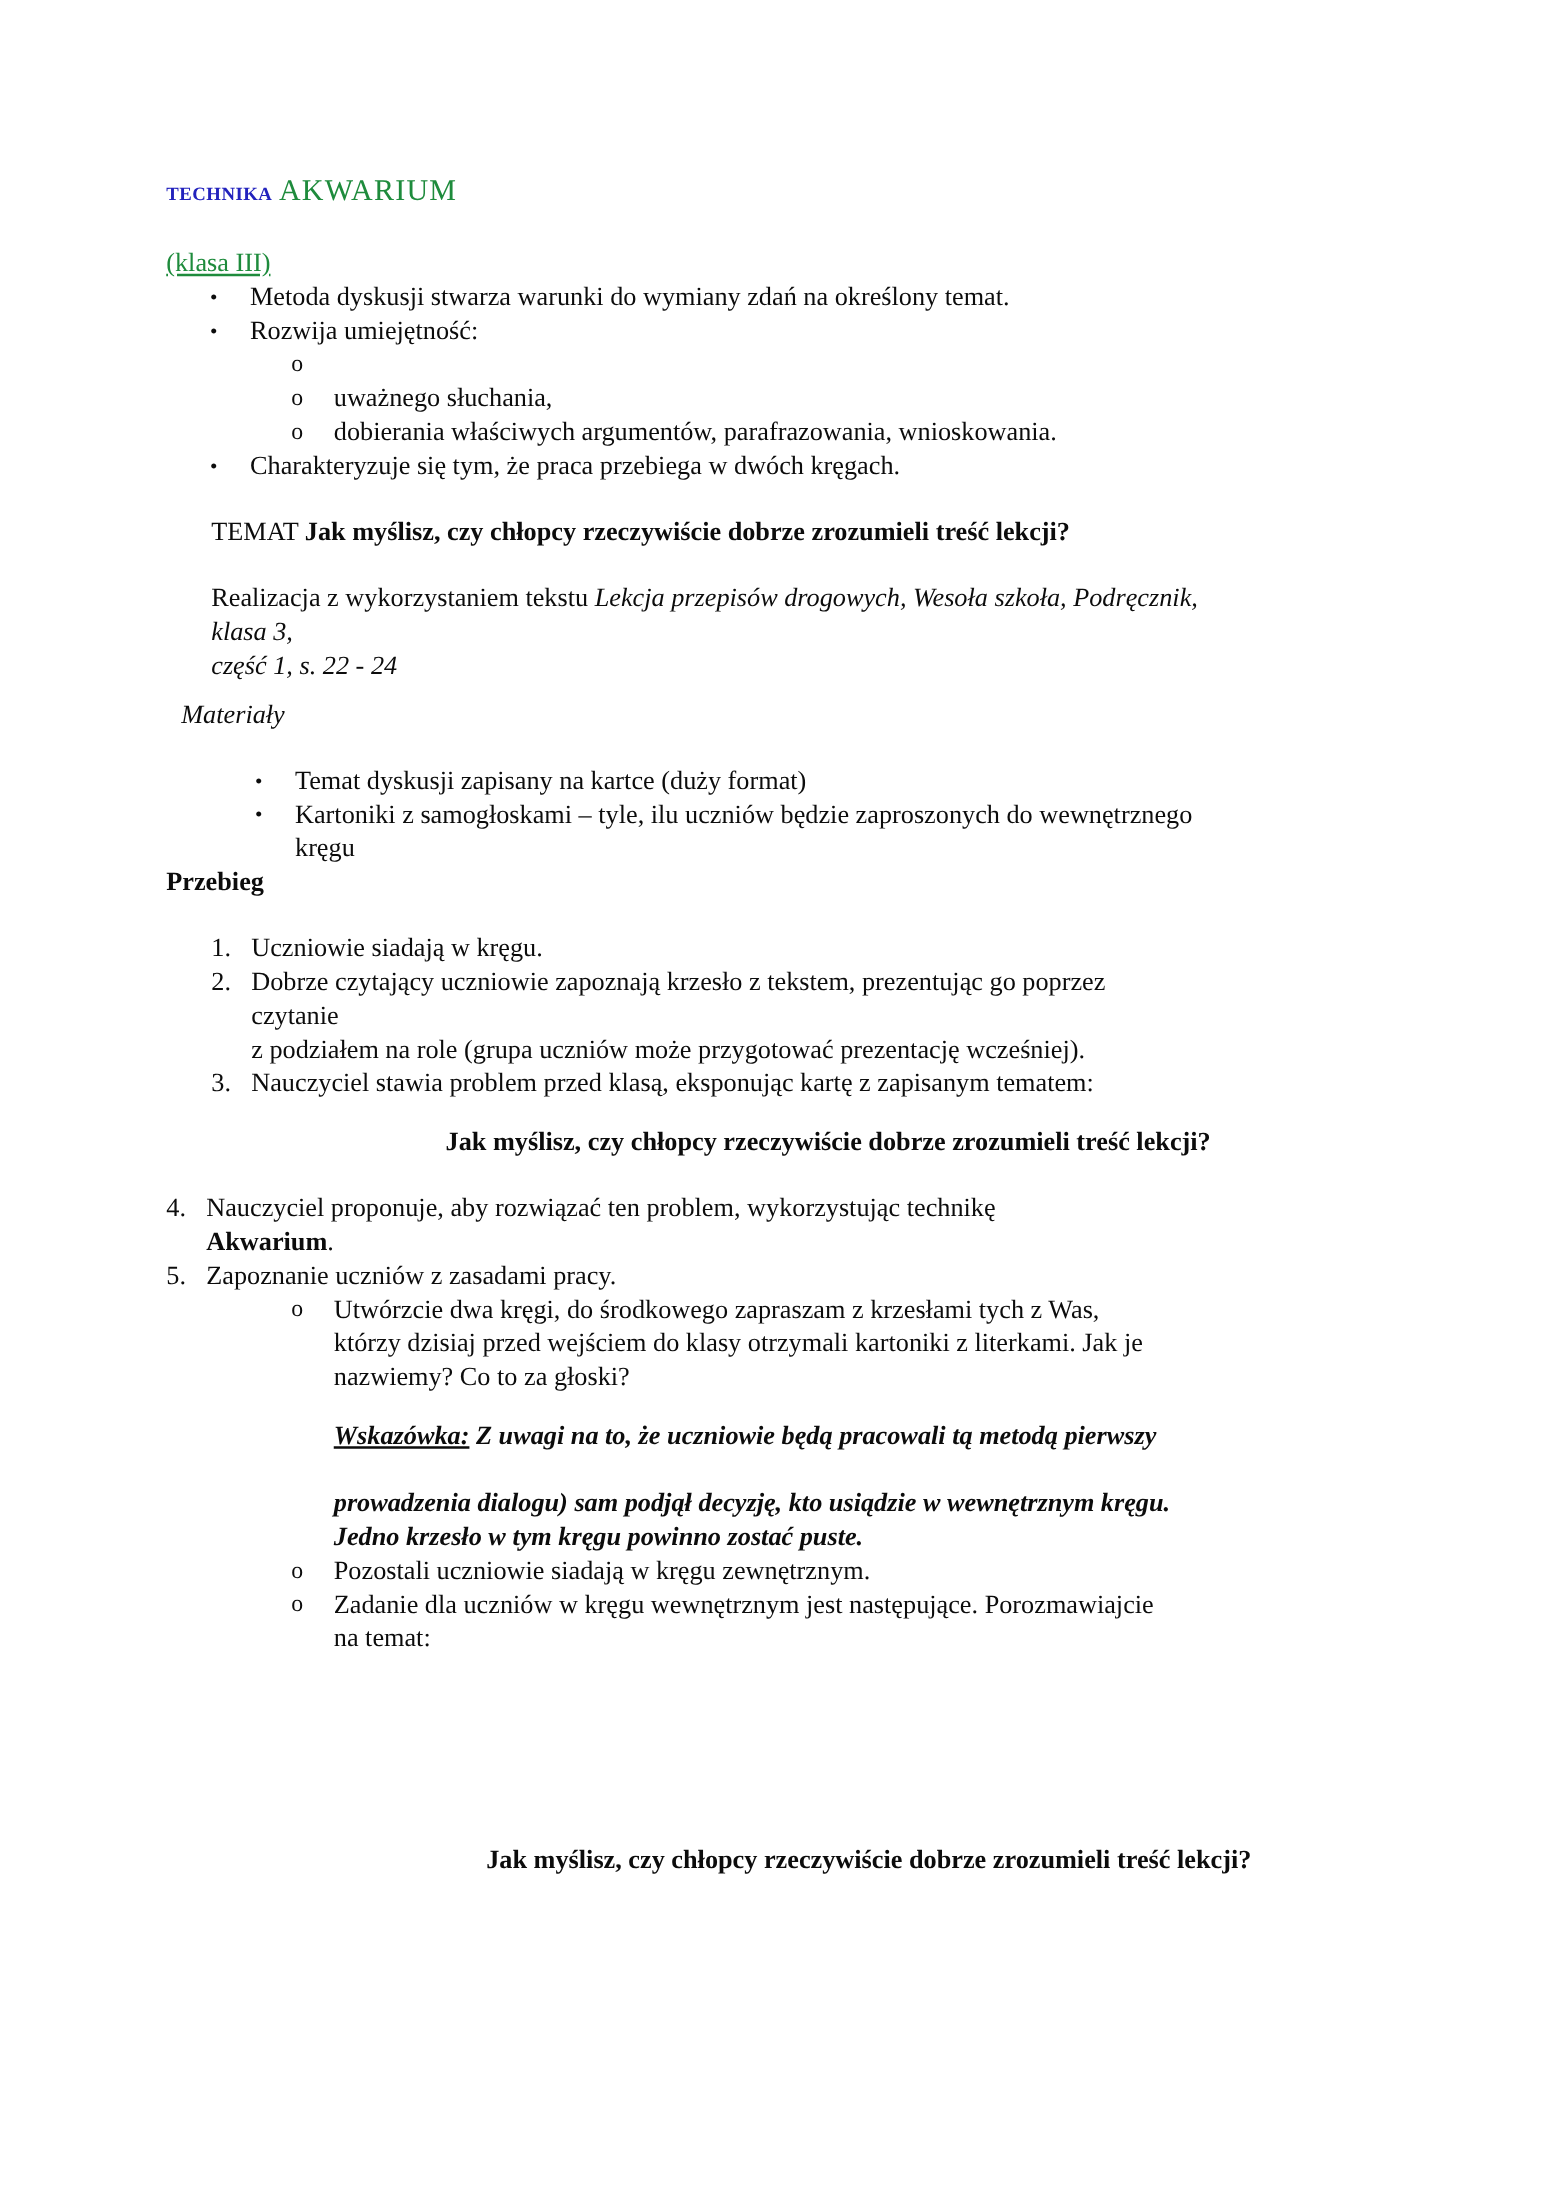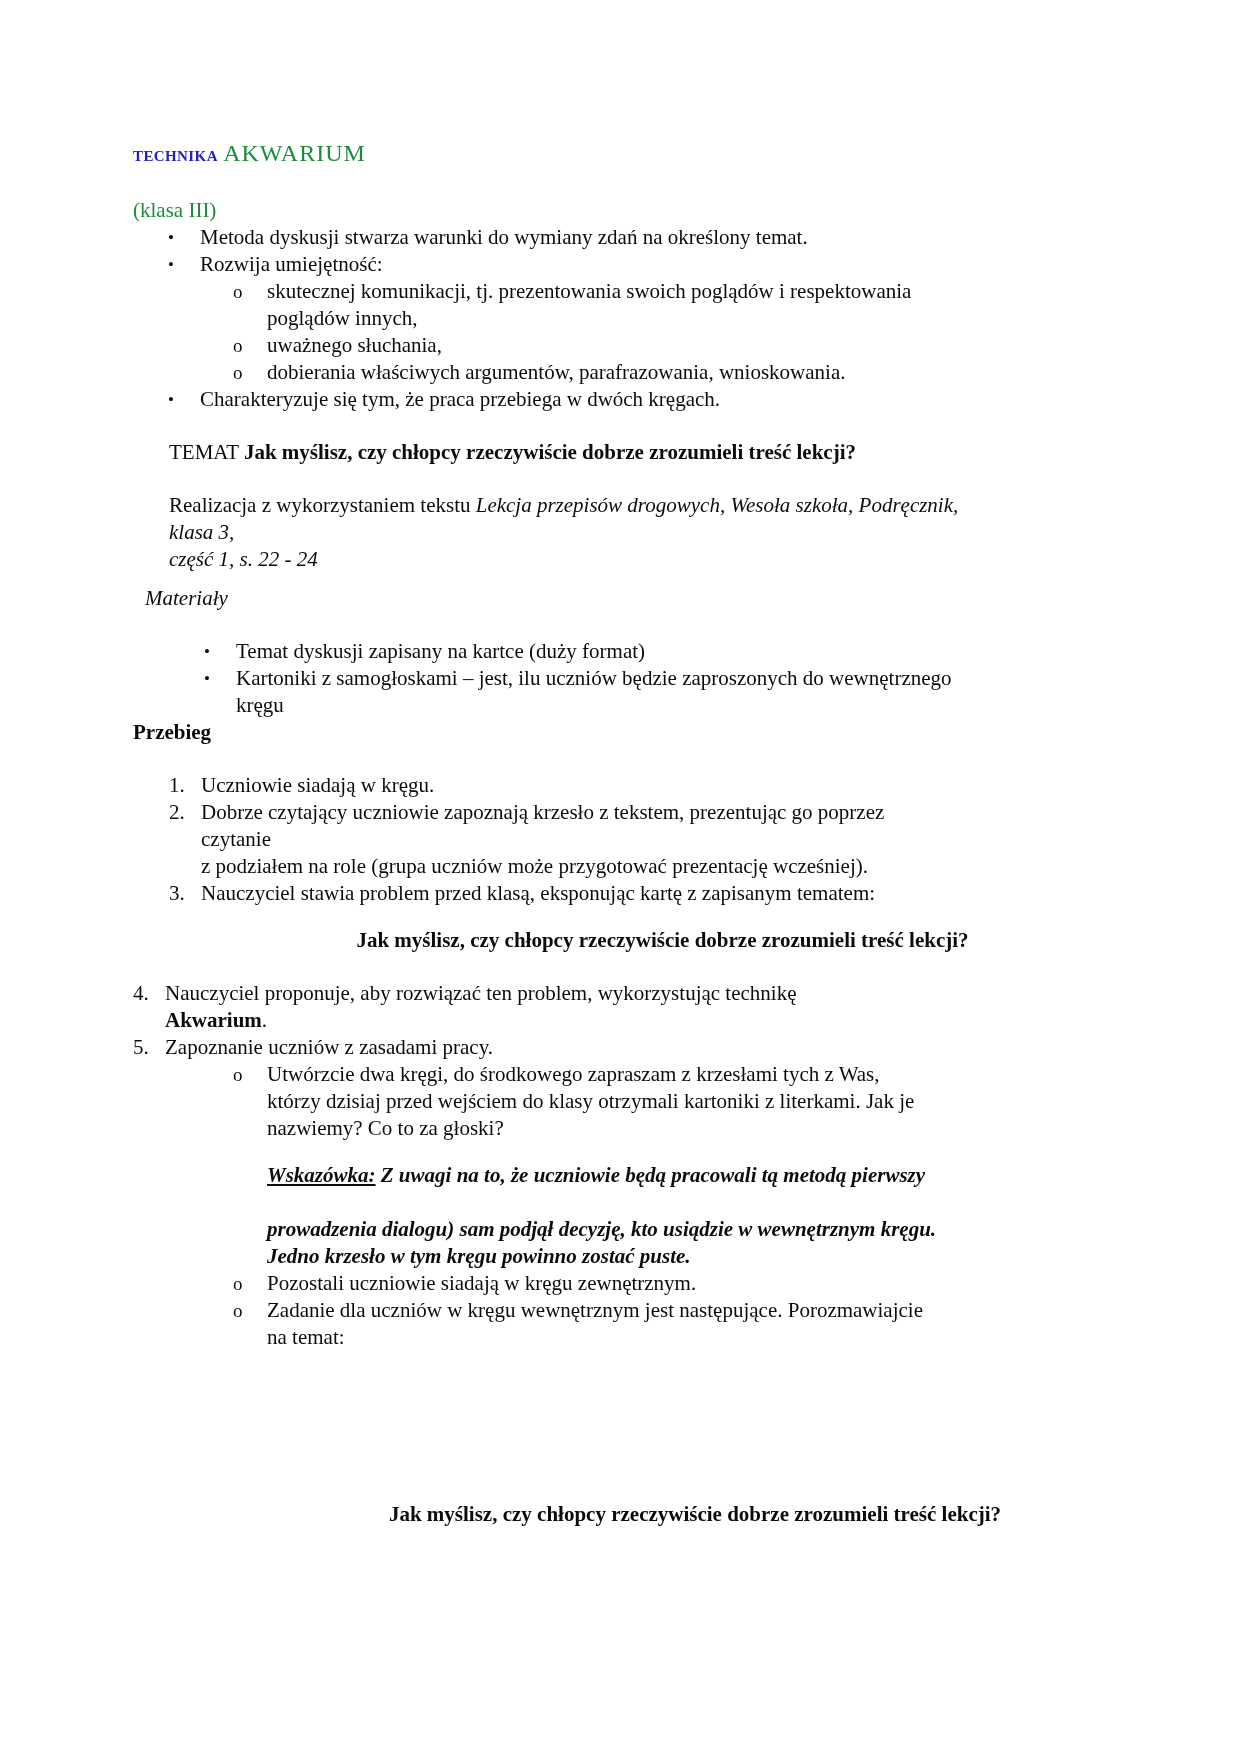--- a/index.html
+++ b/index.html
@@ -8,21 +8,21 @@
     font-family: "Liberation Serif", "DejaVu Serif", serif;
     font-size: 21px; line-height: 27px; color: #0c0c0c;
     overflow: hidden;
   }
   .page { box-sizing: border-box; width: 1240px; height: 1506px; padding: 138px 133px 0 133px; }
 
   
   .title-line { margin: 0 0 26px 0; line-height: 30px; white-space: nowrap; }
   .title-prefix { font-weight: bold; font-size: 15px; letter-spacing: 0.4px; }
   .title-main { font-size: 24px; letter-spacing: 1px; }
-  .subtitle { margin: 0; font-size: 21px; }
+  .subtitle { margin: 0; font-size: 21px; text-decoration: underline; }
 
   
   .row { display: flex; align-items: flex-start; }
   .l1 { padding-left: 35px; }
   .l1 > .marker { width: 32px; flex: 0 0 32px; font-size: 17px; }
   .l2 { padding-left: 100px; }
   .l2 > .marker { width: 34px; flex: 0 0 34px; font-size: 19px; }
   .num { width: 32px; flex: 0 0 32px; }
   .txt { flex: 1 1 auto; }
 
@@ -62,21 +62,20 @@
     <div class="row l1">
       <span class="marker">•</span>
       <span class="txt">Metoda dyskusji stwarza warunki do wymiany zdań na określony temat.</span>
     </div>
     <div class="row l1">
       <span class="marker">•</span>
       <span class="txt">Rozwija umiejętność:</span>
     </div>
     <div class="row l2">
       <span class="marker">o</span>
-      <span class="txt"><span>skutecznej komunikacji, tj. prezentowania swoich poglądów i respektowania</span><br><span>poglądów innych,</span></span>
     </div>
     <div class="row l2">
       <span class="marker">o</span>
       <span class="txt">uważnego słuchania,</span>
     </div>
     <div class="row l2">
       <span class="marker">o</span>
       <span class="txt">dobierania właściwych argumentów, parafrazowania, wnioskowania.</span>
     </div>
     <div class="row l1">
@@ -99,21 +98,21 @@
 
   <p class="materialy-heading sect-gap">Materiały</p>
 
   <div class="sect-gap">
     <div class="row l1">
       <span class="marker">•</span>
       <span class="txt">Temat dyskusji zapisany na kartce (duży format)</span>
     </div>
     <div class="row l1">
       <span class="marker">•</span>
-      <span class="txt"><span>Kartoniki z samogłoskami – jest, ilu uczniów będzie zaproszonych do wewnętrznego</span><br><span>kręgu</span></span>
+      <span class="txt"><span>Kartoniki z samogłoskami – tyle, ilu uczniów będzie zaproszonych do wewnętrznego</span><br><span>kręgu</span></span>
     </div>
   </div>
 
   <p class="przebieg-heading sect-gap">Przebieg</p>
 
   <div class="sect-gap">
     <div class="row">
       <span class="num">1.</span>
       <span class="txt">Uczniowie siadają w kręgu.</span>
     </div>

